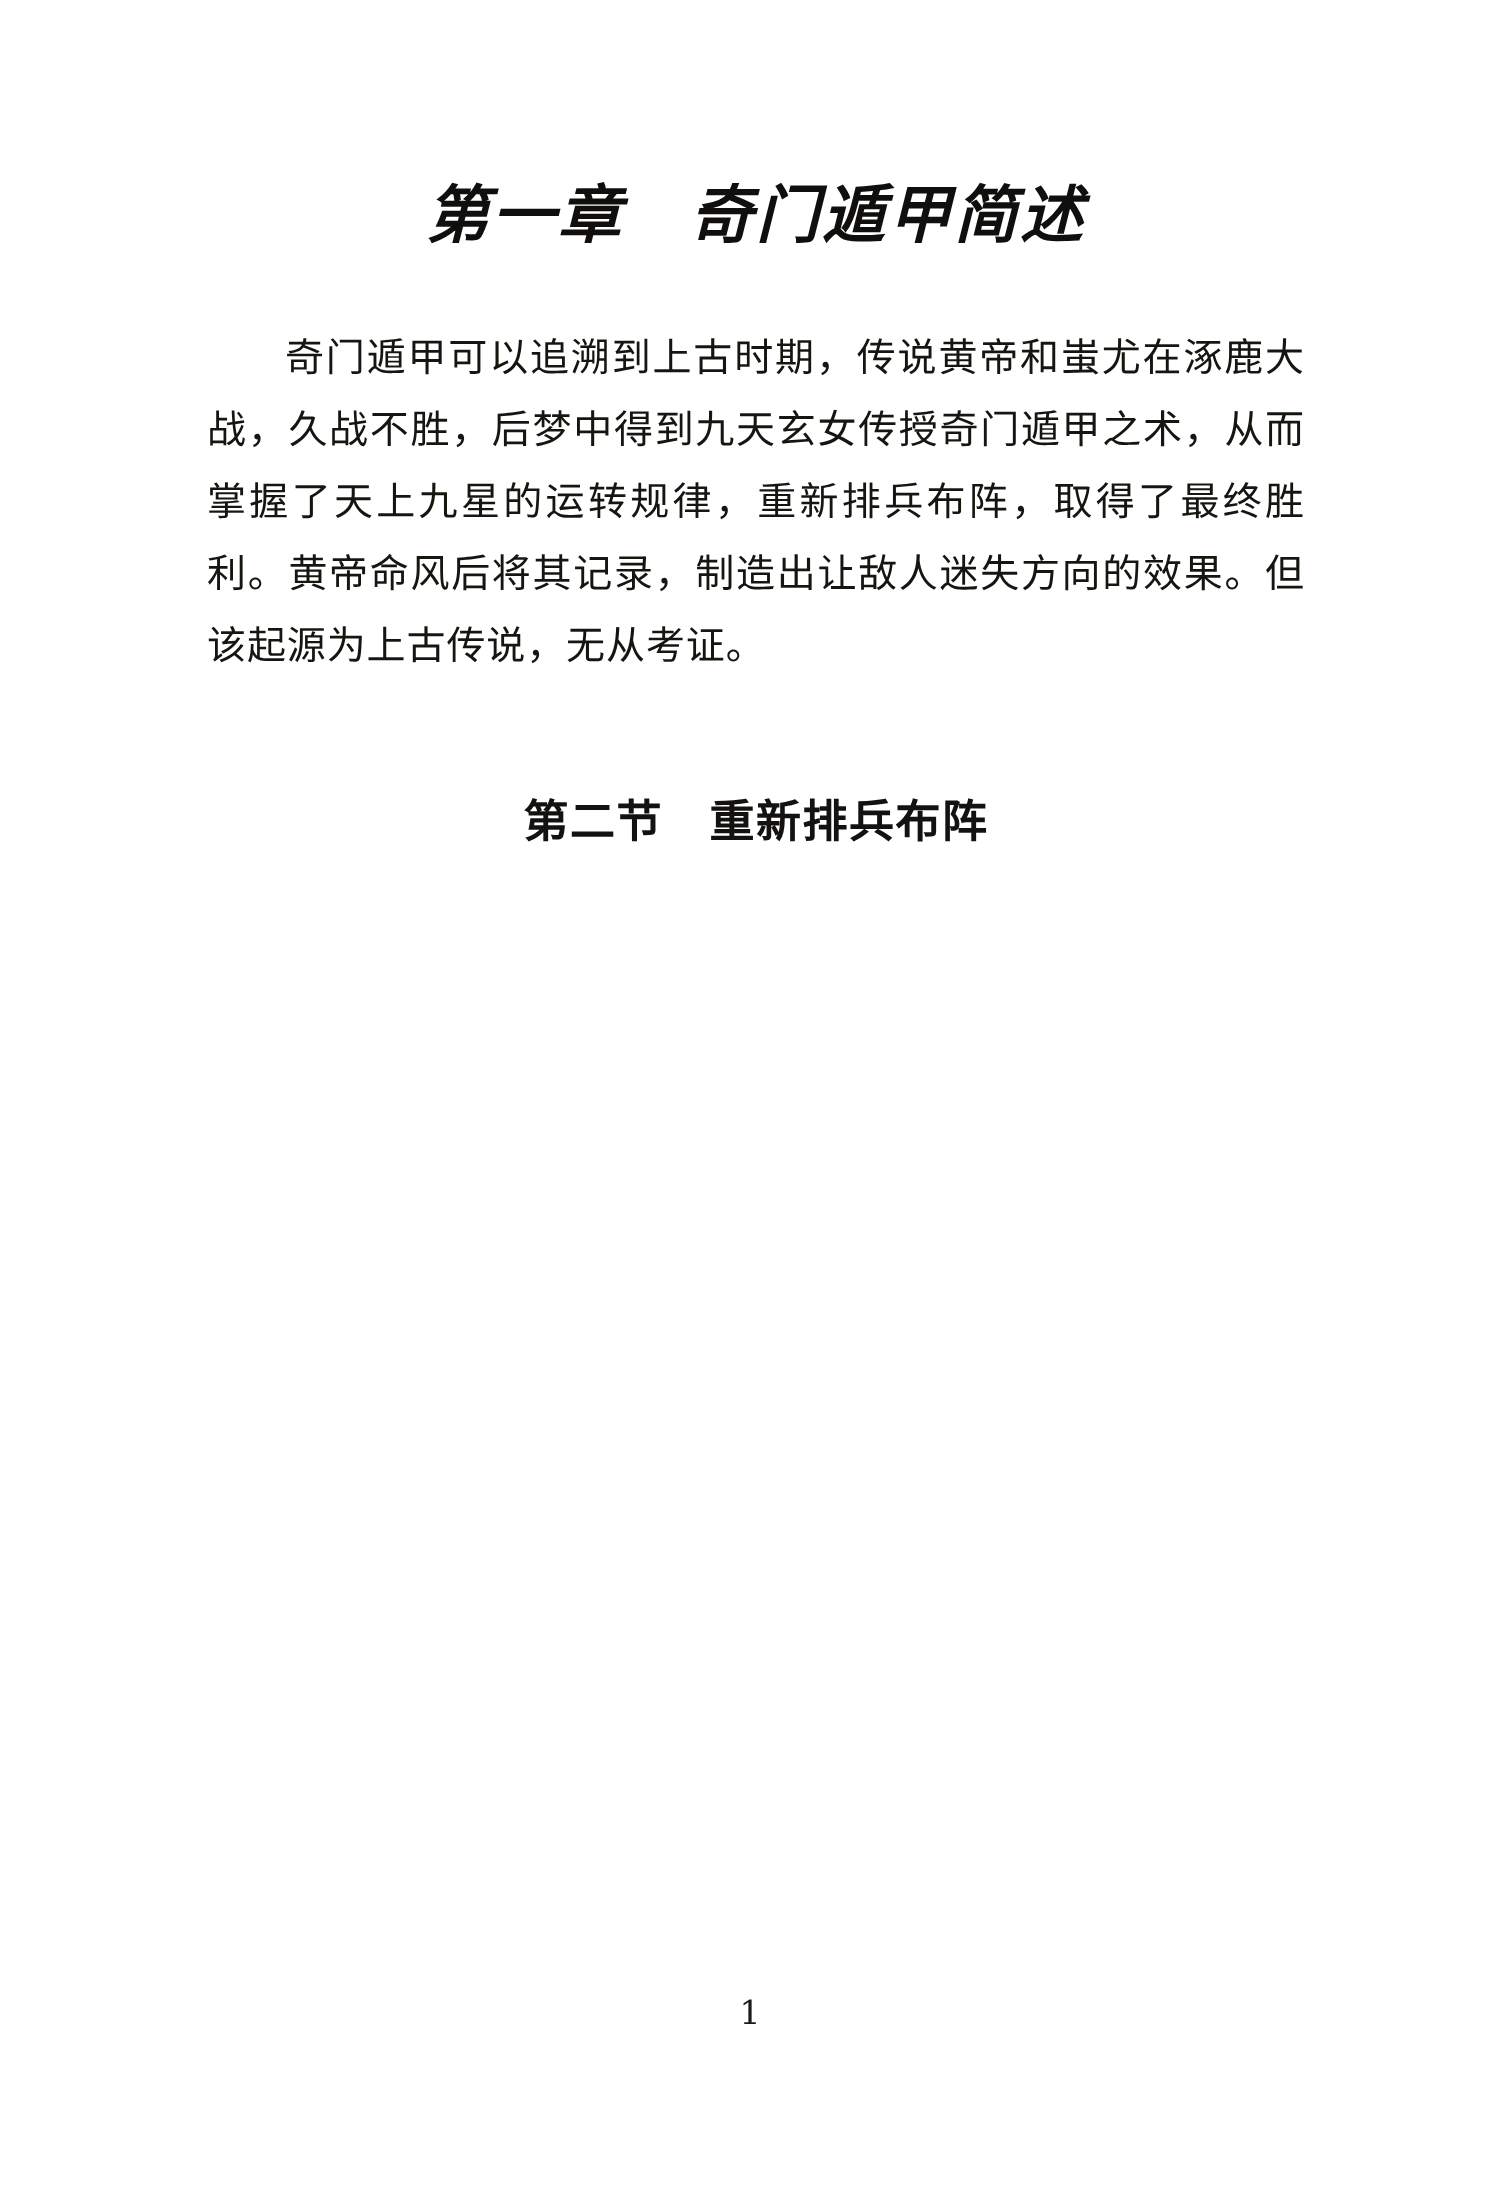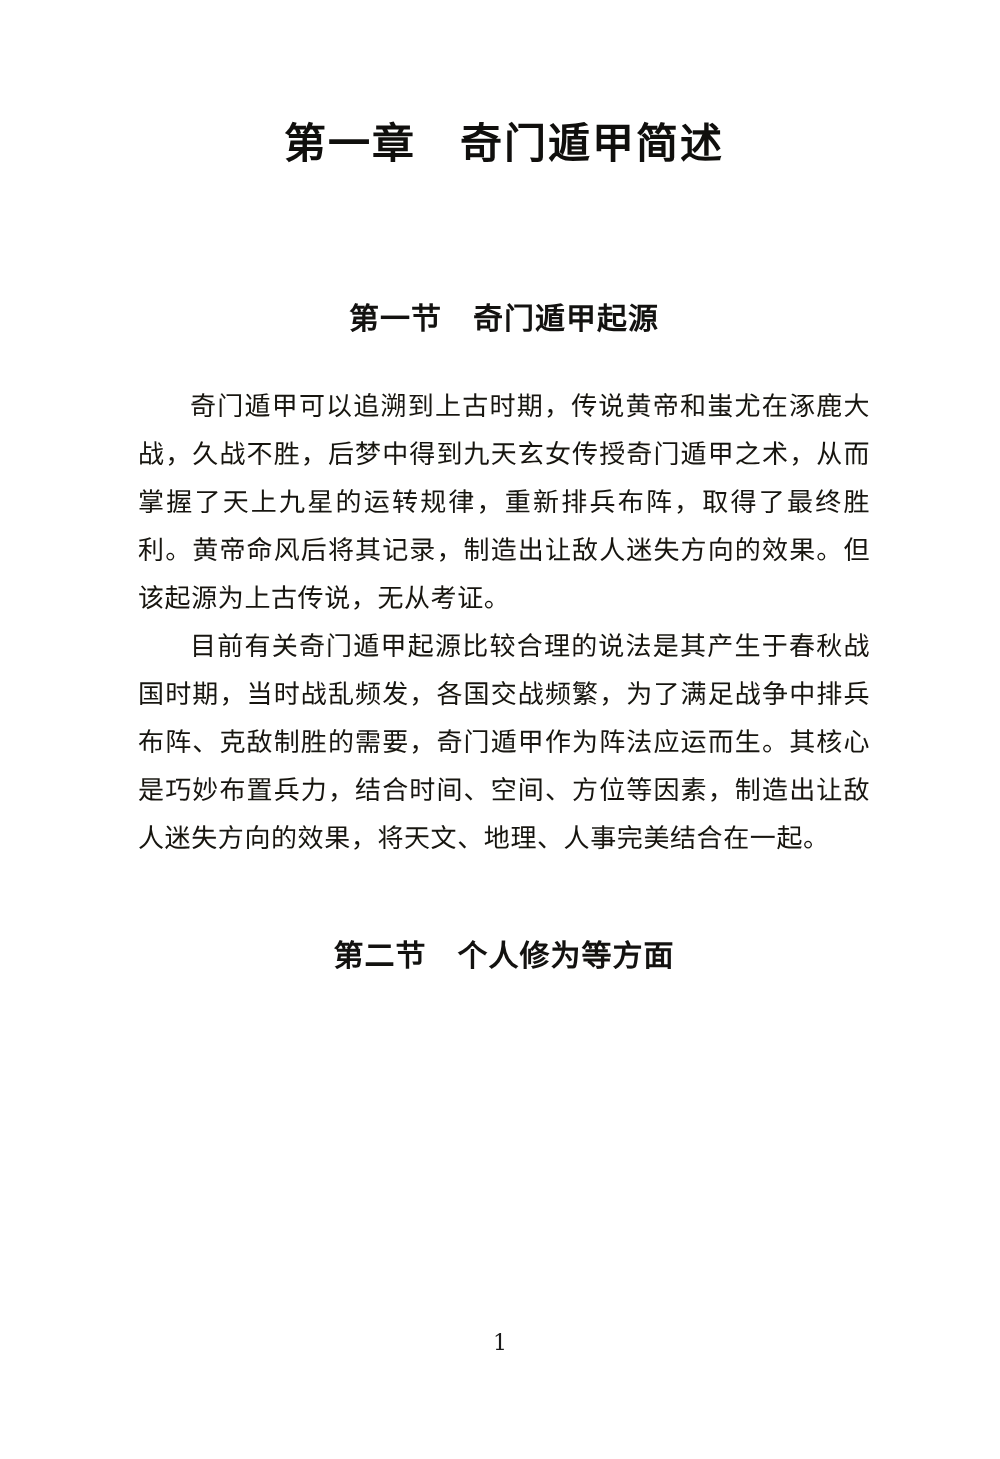--- a/index.html
+++ b/index.html
@@ -31,20 +31,21 @@
     margin: 0;
     padding-top: 118px;
     text-align: center;
     font-family: "DejaVu Sans", "Liberation Sans", sans-serif;
     font-weight: 700;
     font-size: 42px;
     line-height: 1.25;
     letter-spacing: 2px;
     color: #100f0d;
     white-space: pre;
+    font-style: italic;
   }
 
   
   .section-heading {
     margin: 0;
     text-align: center;
     font-family: "DejaVu Sans", "Liberation Sans", sans-serif;
     font-weight: 600;
     font-size: 30px;
     line-height: 1.3;
@@ -86,26 +87,24 @@
 </style>
 </head>
 <body>
 
 <div class="page">
 
   <div class="content">
 
     <h1 class="chapter-title">第一章　奇门遁甲简述</h1>
 
-    <h2 class="section-heading first">第一节　奇门遁甲起源</h2>
 
     <div class="body-block">
       <p class="paragraph">奇门遁甲可以追溯到上古时期，传说黄帝和蚩尤在涿鹿大战，久战不胜，后梦中得到九天玄女传授奇门遁甲之术，从而掌握了天上九星的运转规律，重新排兵布阵，取得了最终胜利。黄帝命风后将其记录，制造出让敌人迷失方向的效果。但该起源为上古传说，无从考证。</p>
-      <p class="paragraph">目前有关奇门遁甲起源比较合理的说法是其产生于春秋战国时期，当时战乱频发，各国交战频繁，为了满足战争中排兵布阵、克敌制胜的需要，奇门遁甲作为阵法应运而生。其核心是巧妙布置兵力，结合时间、空间、方位等因素，制造出让敌人迷失方向的效果，将天文、地理、人事完美结合在一起。</p>
     </div>
 
-    <h2 class="section-heading second">第二节　个人修为等方面</h2>
+    <h2 class="section-heading second">第二节　重新排兵布阵</h2>
 
   </div>
 
   <div class="page-number">1</div>
 
 </div>
 
 </body></html>

